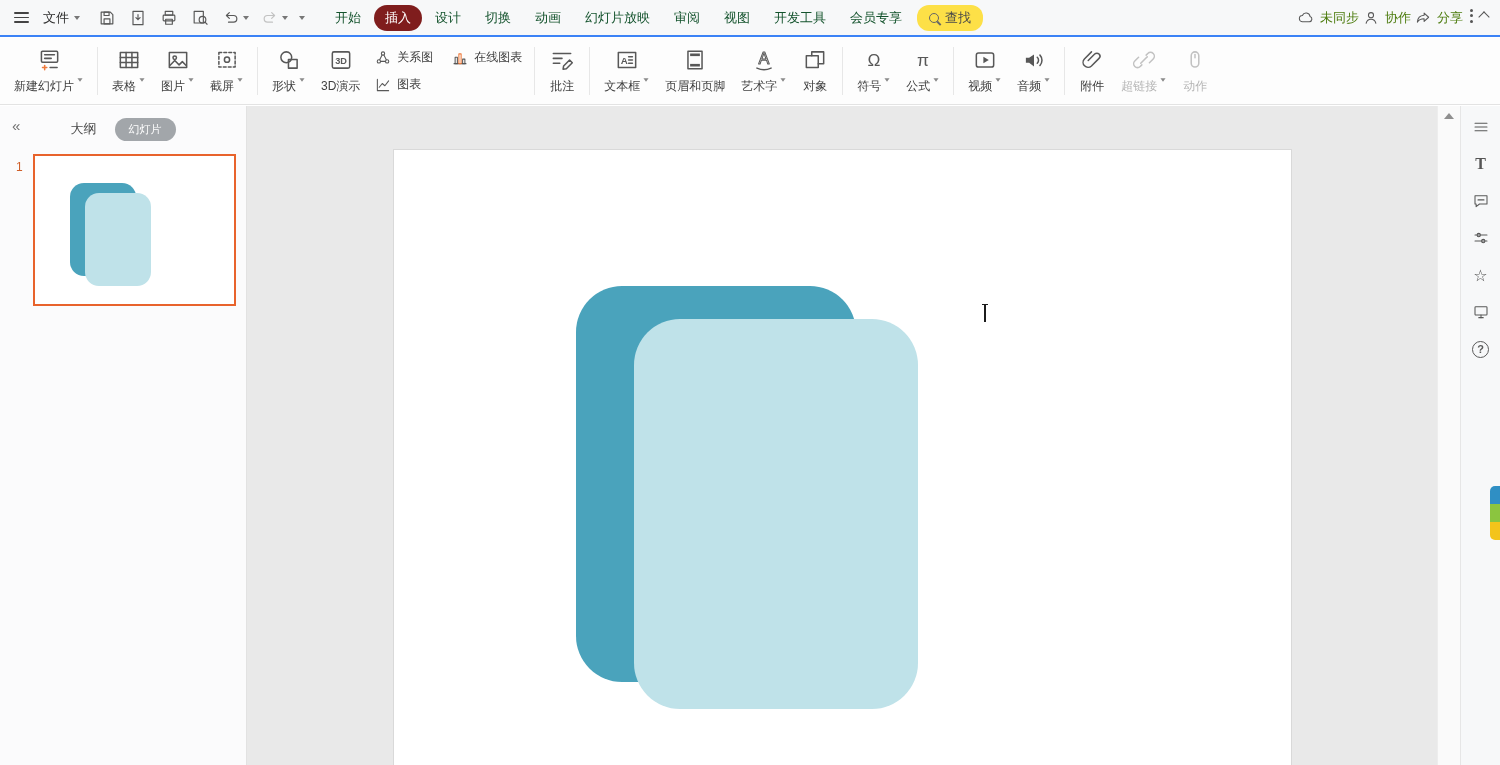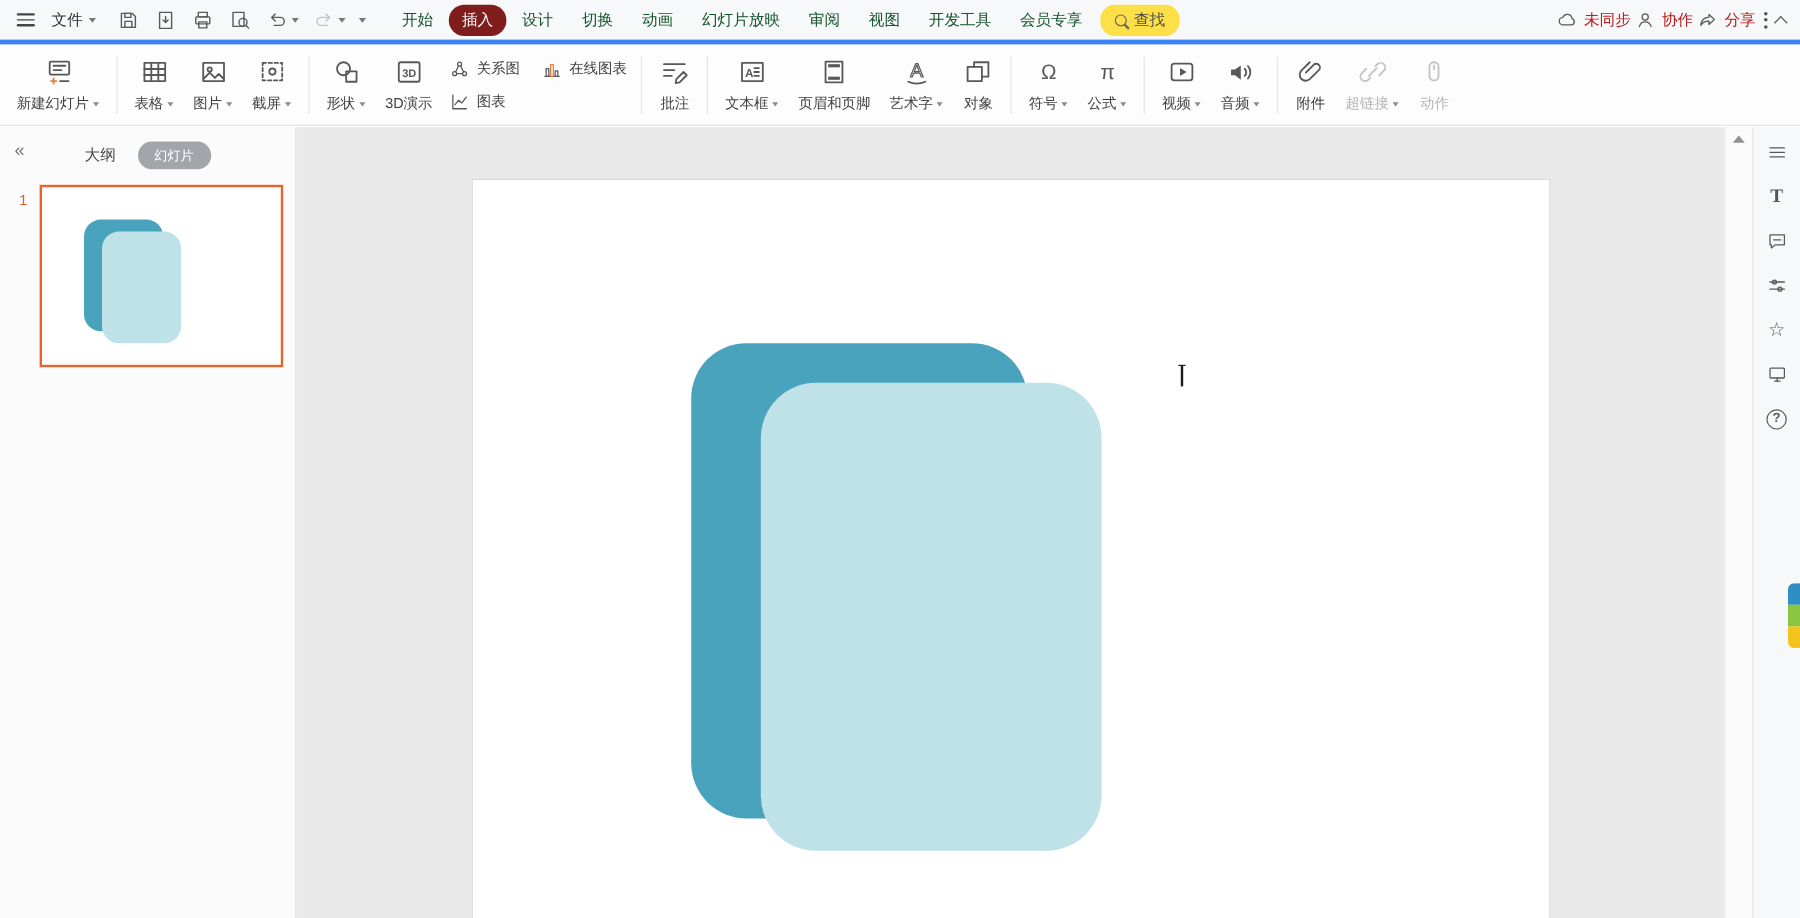--- a/index.html
+++ b/index.html
@@ -6,43 +6,43 @@
   html,body{width:1500px;height:765px}
   body{font-family:"Liberation Sans","DejaVu Sans",sans-serif;background:#fff;position:relative;overflow:hidden;color:#3c3c3c}
   svg{display:block}
   .ic{color:#585858}
   .ic *{stroke:currentColor;fill:none;stroke-width:1.4;stroke-linecap:round;stroke-linejoin:round}
   .ic .fl{fill:currentColor;stroke:none}
   .ic .ac{stroke:#ee7a3b}
   .ic text{fill:currentColor;stroke:none;font-family:"Liberation Sans",sans-serif}
 
   
-  .topbar{position:absolute;top:0;left:0;right:0;height:37px;background:#f7f8f9;border-bottom:4px solid #3b82f6;display:flex;align-items:center;padding:0 12px;font-size:13px;z-index:5}
+  .topbar{position:absolute;top:0;left:0;right:0;height:37px;background:#f7f8f9;border-bottom:2px solid #3b82f6;display:flex;align-items:center;padding:0 12px;font-size:13px;z-index:5}
   .hamburger{width:15px;display:flex;flex-direction:column;gap:3px;margin:0 8px 0 2px}
   .hamburger i{height:1.6px;background:#444;border-radius:1px}
   .file-menu{display:flex;align-items:center;gap:5px;padding:0 6px;color:#2f2f2f}
   .caret{width:0;height:0;border-left:3.5px solid transparent;border-right:3.5px solid transparent;border-top:4.2px solid #777;display:inline-block}
   .qbar{display:flex;align-items:center;gap:5px;margin-left:8px}
   .qbtn{height:24px;display:flex;align-items:center;justify-content:center;border-radius:3px;padding:0 3px;gap:2px}
   .menus{display:flex;align-items:center;margin-left:16px;gap:2px}
   .menu-item{padding:4px 11px;border-radius:13px;color:#14532d;white-space:nowrap;cursor:default}
   .menu-item.active{background:#7f1d1d;color:#fff}
   .find-pill{display:flex;align-items:center;gap:6px;background:#fde047;border-radius:12px;padding:4px 12px;margin-left:4px;color:#4a4a4a}
   .mag{width:10px;height:10px;border:1.5px solid #666;border-radius:50%;position:relative}
   .mag::after{content:"";position:absolute;width:1.5px;height:5px;background:#666;left:8px;top:7.5px;transform:rotate(-45deg)}
-  .top-right{margin-left:auto;display:flex;align-items:center;gap:3px;color:#b91c1c}
+  .top-right{margin-left:auto;display:flex;align-items:flex-start;gap:3px;color:#4d7c0f}
   .tr-item{display:flex;align-items:center;gap:5px}
   .dots-v{display:flex;flex-direction:column;gap:2.5px;padding:0 4px}
   .dots-v i{width:3px;height:3px;border-radius:50%;background:#555}
   .chev-up{width:8px;height:8px;border-left:1.6px solid #555;border-top:1.6px solid #555;transform:rotate(45deg);margin-top:4px}
 
   
   .ribbon{position:absolute;top:38px;left:0;right:0;height:67px;background:#fdfdfd;border-bottom:1px solid #e3e3e3;display:flex;align-items:center;padding:0 6px;z-index:4}
   .rbtn{display:flex;flex-direction:column;align-items:center;justify-content:center;gap:5px;padding:3px 8px;height:60px;border-radius:4px}
-  .rlabel{font-size:12px;color:#3f3f3f;display:flex;align-items:center;gap:3px;white-space:nowrap}
+  .rlabel{font-size:12px;color:#3f3f3f;display:flex;gap:3px;white-space:nowrap}
   .rlabel .caret{border-top-color:#8a8a8a;transform:scale(.85)}
   .rdiv{width:1px;height:48px;background:#e7e7e7;margin:0 6px}
   .rstack{display:flex;flex-direction:column;justify-content:center;gap:9px;height:60px;padding:0 6px}
   .srow{display:flex;align-items:center;gap:18px}
   .sbtn{display:flex;align-items:center;gap:5px;font-size:12px;color:#3f3f3f}
   .disabled{color:#b5b5b5}
   .disabled .rlabel{color:#b5b5b5}
   .disabled .ic{color:#c2c2c2}
 
   

